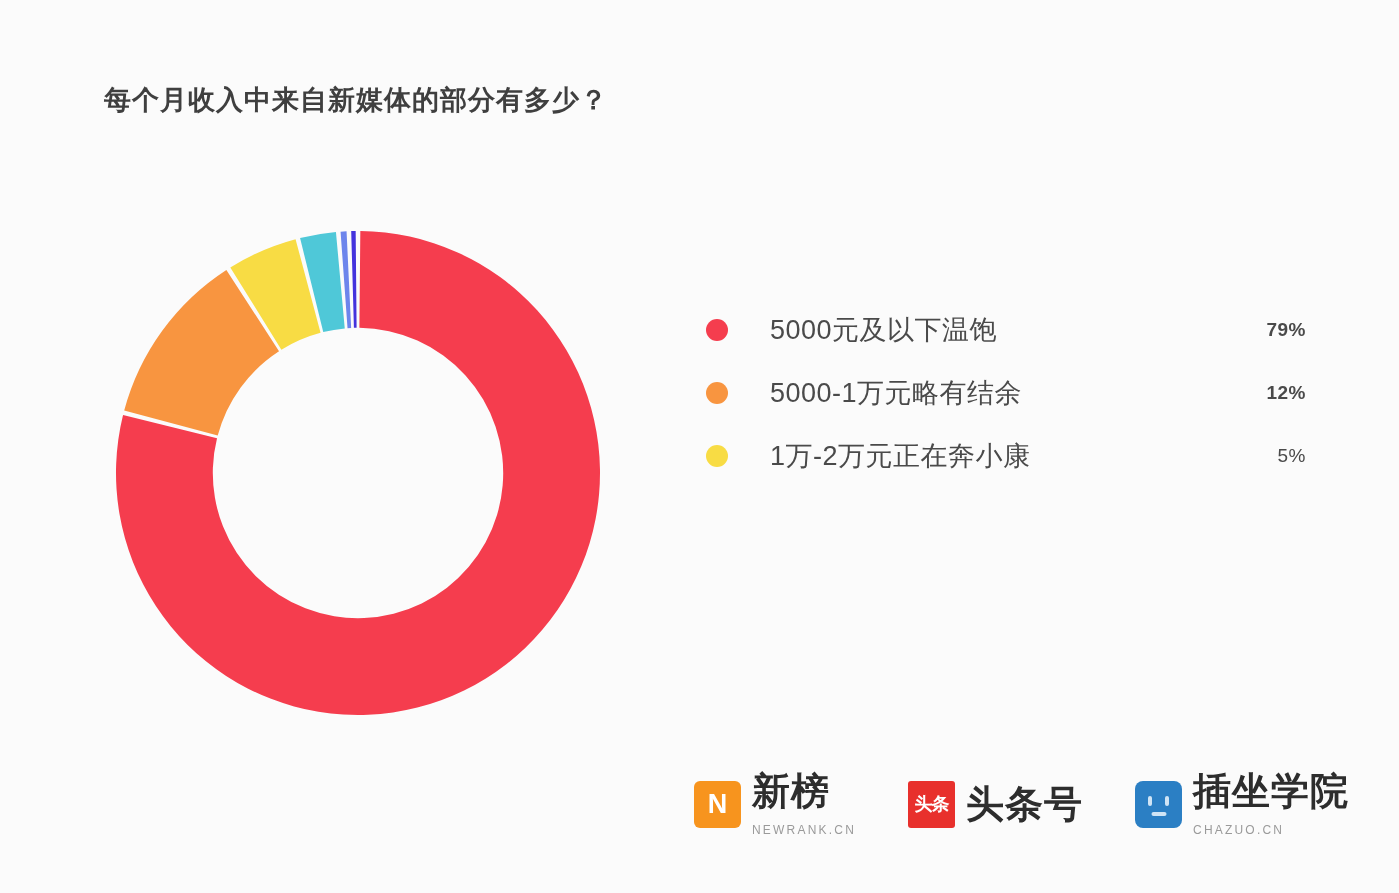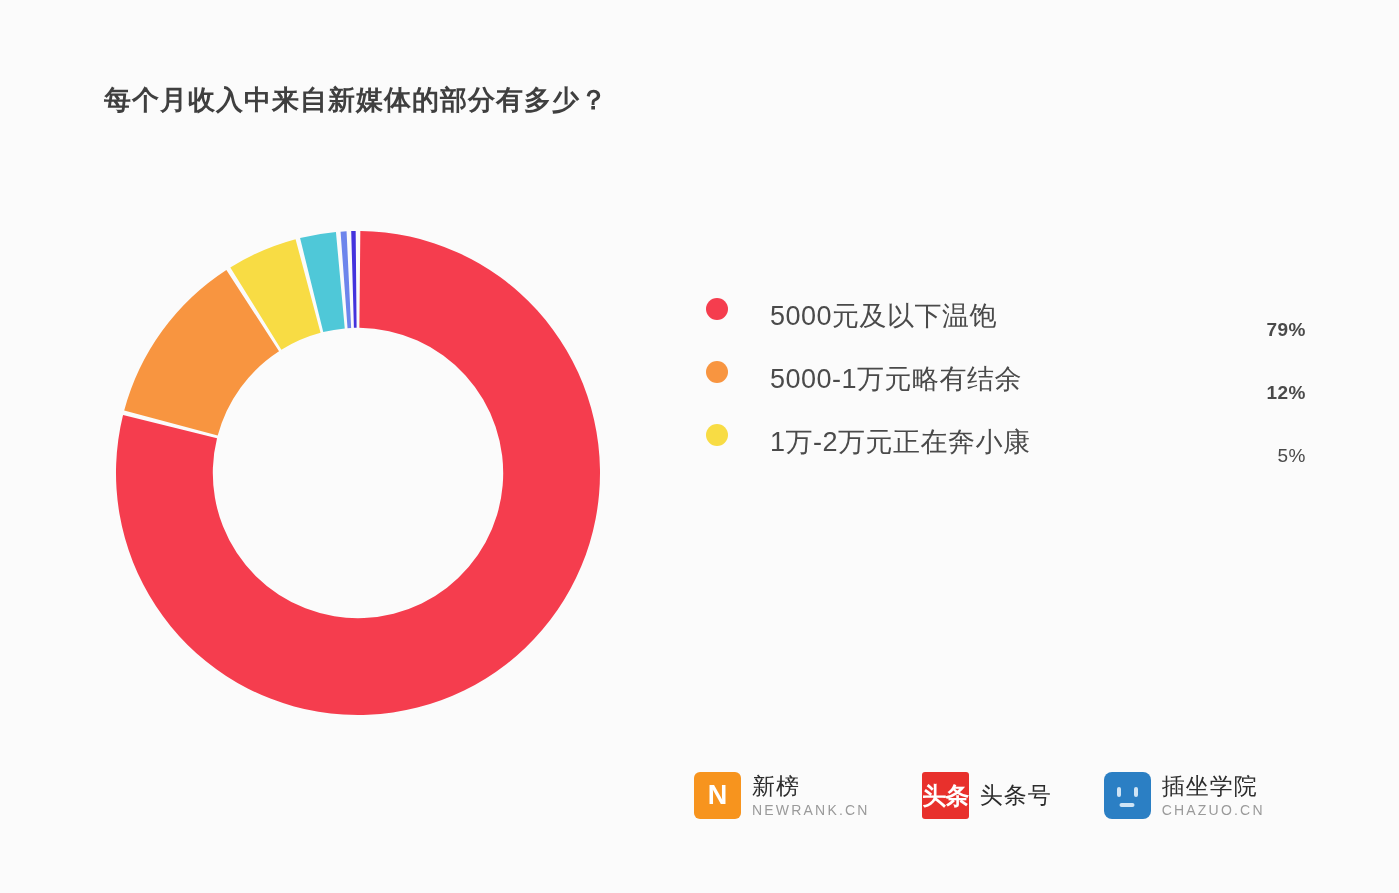--- a/index.html
+++ b/index.html
@@ -51,21 +51,21 @@
   .legend {
     position: absolute;
     left: 706px;
     top: 298px;
     width: 600px;
   }
   .legend-row {
     position: relative;
     height: 63px;
     display: flex;
-    align-items: flex-start;
+    align-items: center;
   }
   .legend-dot {
     width: 22px;
     height: 22px;
     border-radius: 50%;
     flex: 0 0 22px;
     margin-right: 42px;
   }
   .legend-label {
     font-size: 27px;
@@ -117,42 +117,42 @@
   .logo-mark.toutiao { background: #e8302c; border-radius: 3px; }
   .logo-mark.chazuo { background: #2b7fc4; border-radius: 8px; }
 
   .logo-mark-glyph {
     font-size: 27px;
     font-weight: bold;
     color: #ffffff;
     line-height: 1;
   }
   .logo-mark.toutiao .logo-mark-glyph {
-    font-size: 24px;
+    font-size: 18px;
     letter-spacing: -1px;
   }
 
   .logo-text-col {
     display: flex;
     flex-direction: column;
     justify-content: center;
     line-height: 1;
   }
   .logo-name {
-    font-size: 23px;
-    font-weight: normal;
+    font-size: 38px;
+    font-weight: bold;
     color: #2d2d2d;
     letter-spacing: 1px;
     white-space: nowrap;
   }
   .logo-sub {
-    font-size: 14px;
+    font-size: 12px;
     color: #9a9a9a;
     letter-spacing: 2.2px;
-    margin-top: 5px;
+    margin-top: 14px;
     white-space: nowrap;
   }
   .logo-unit.no-sub .logo-name { letter-spacing: 1px; }
 
   
   .cz-eye {
     position: absolute;
     width: 4px;
     height: 10px;
     background: #cfe4f5;

